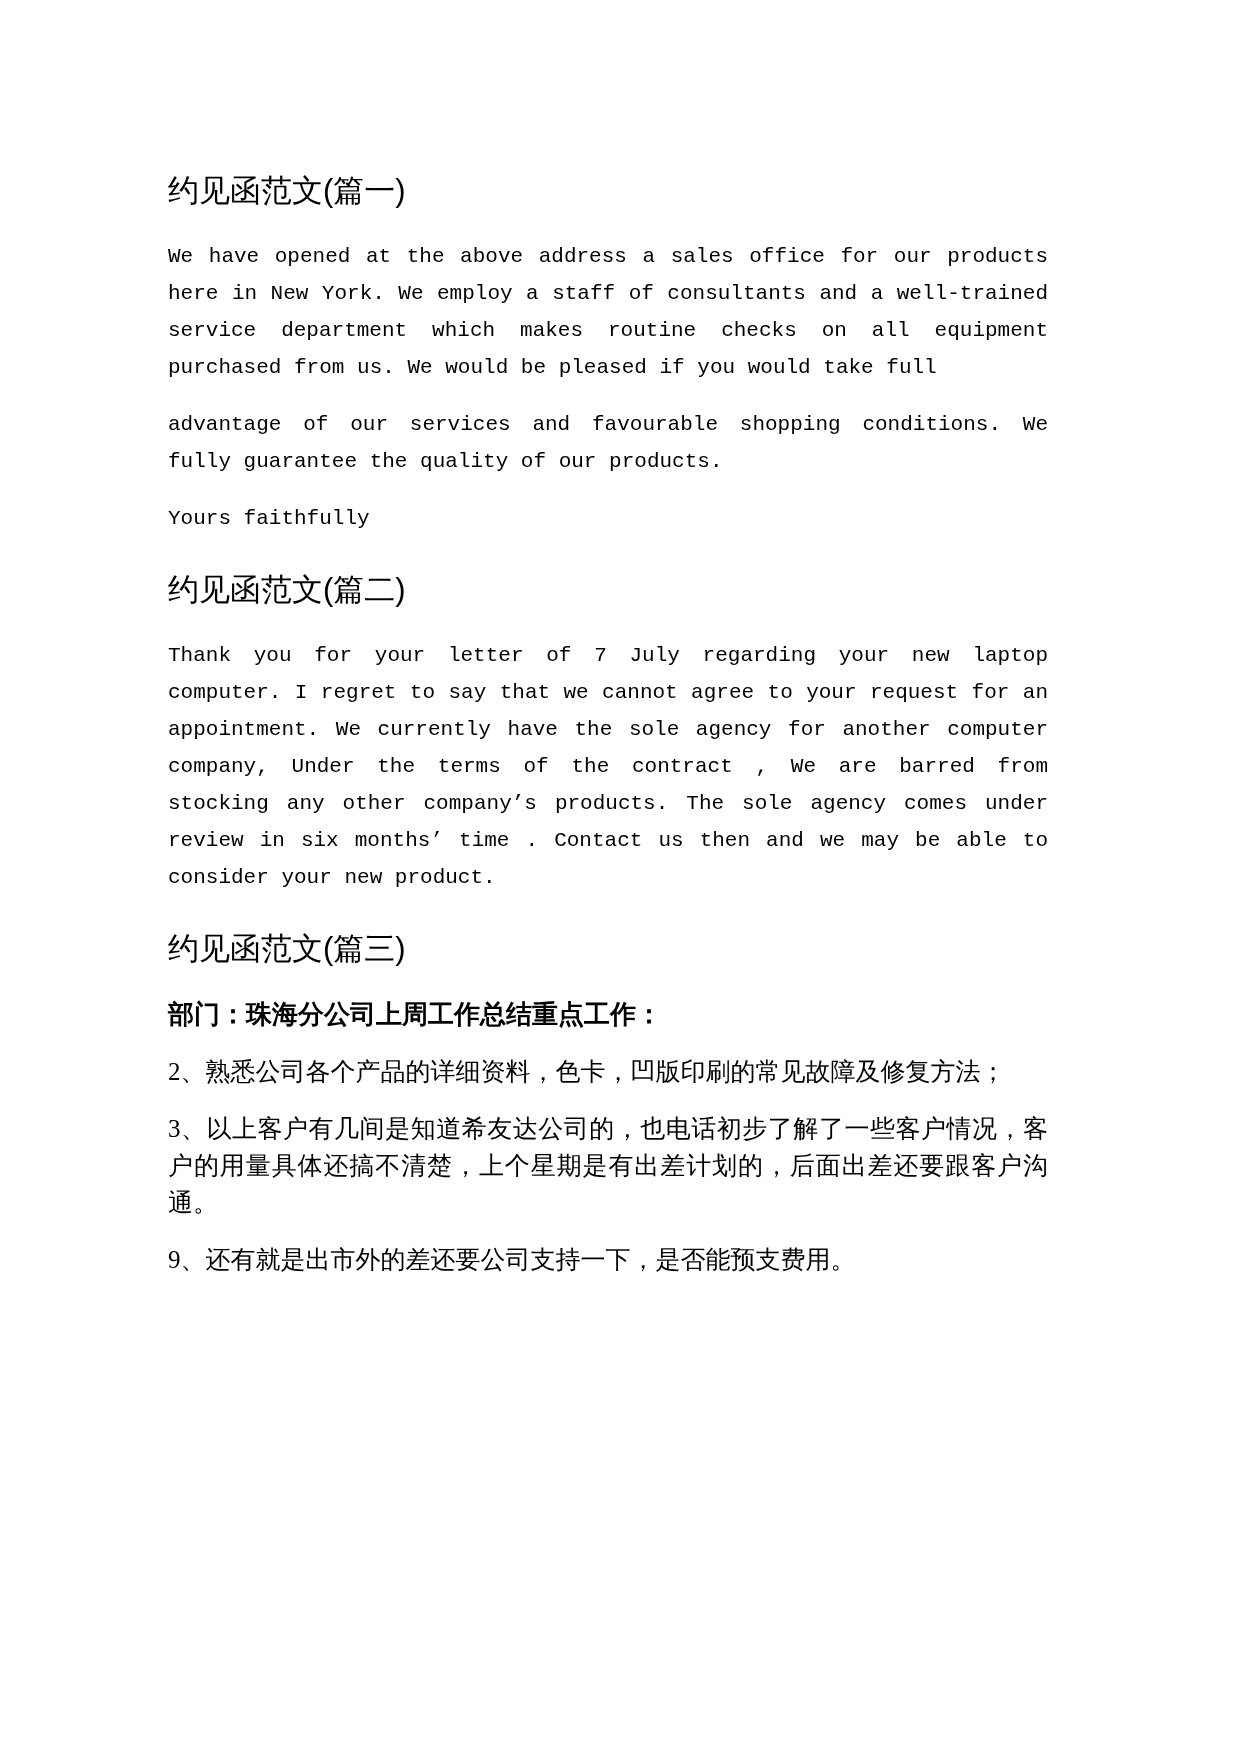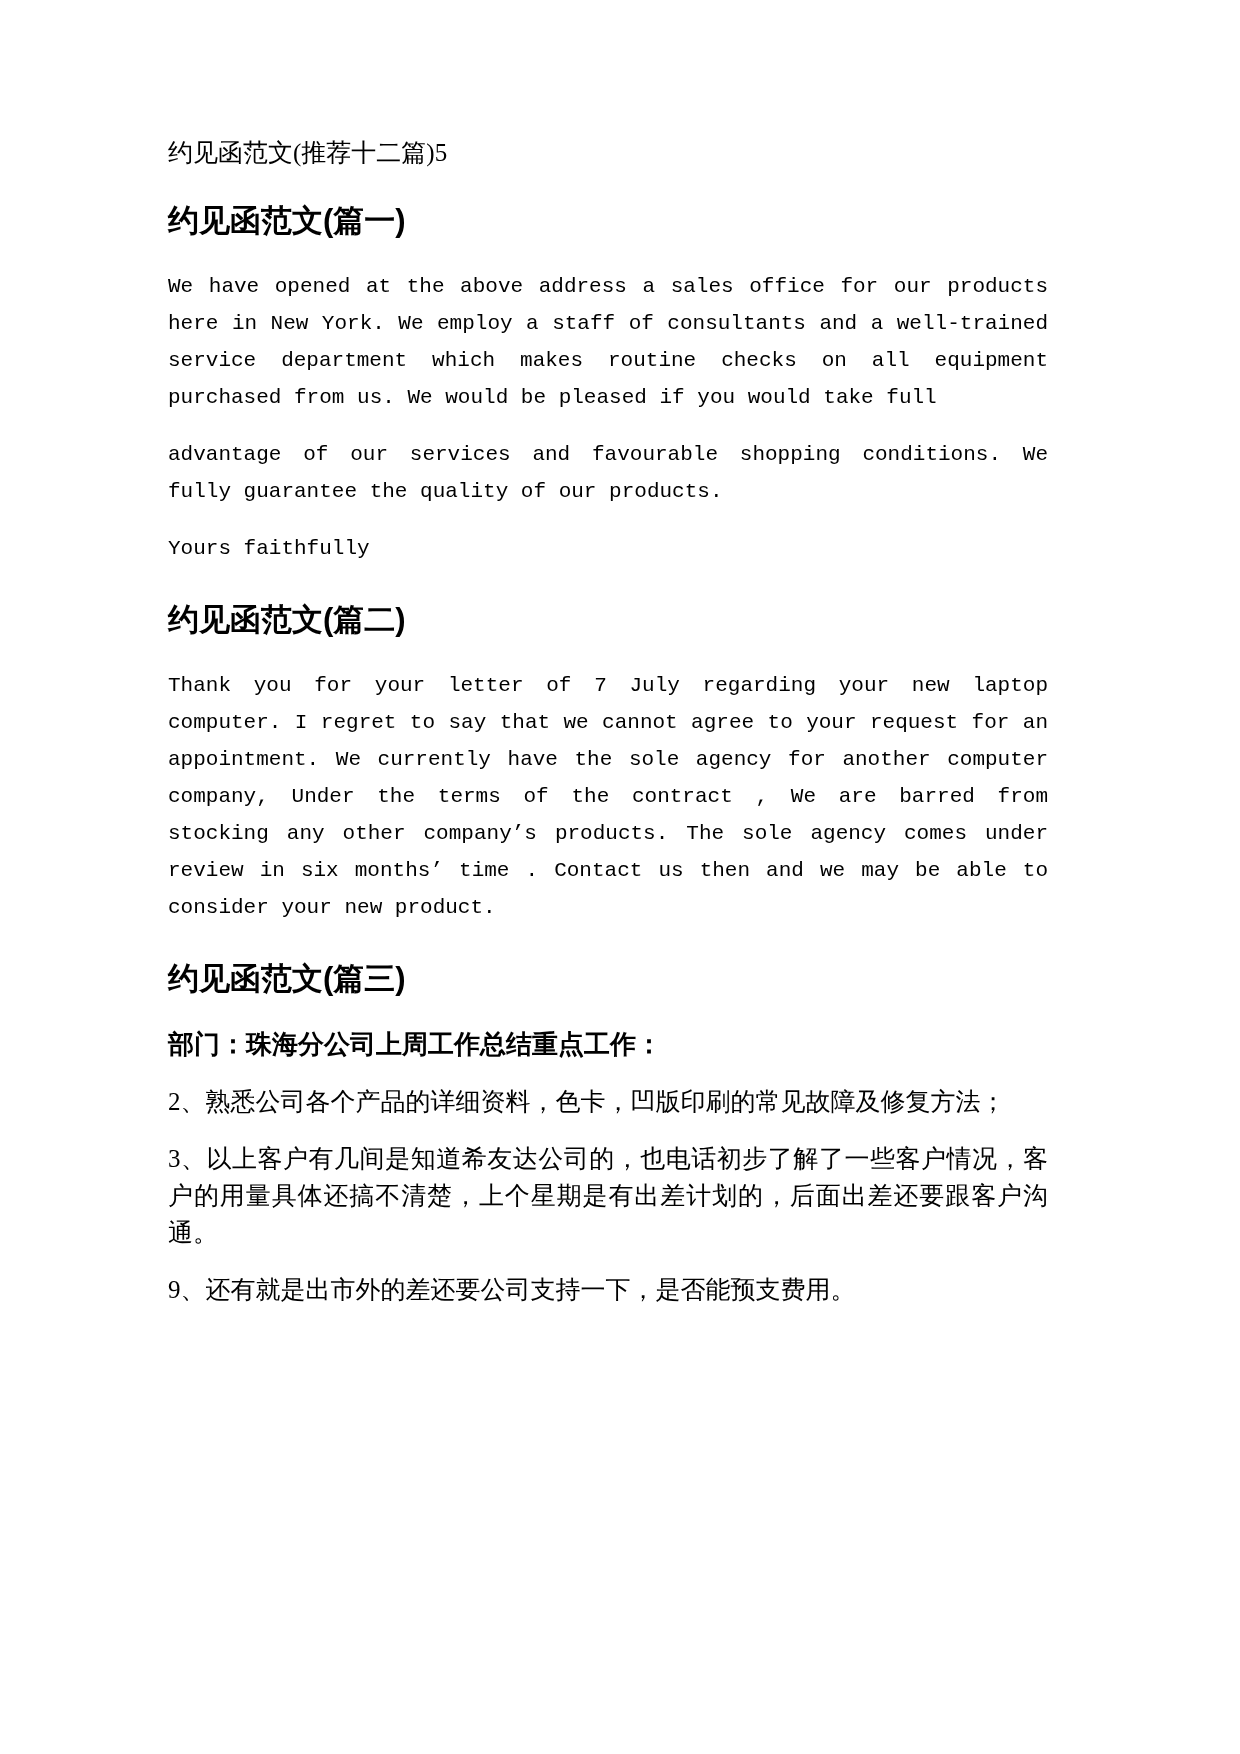--- a/index.html
+++ b/index.html
@@ -27,21 +27,21 @@
     font-size: 25px;
     line-height: 30px;
     font-weight: 400;
     margin: 0;
   }
   
   .sec-heading {
     font-family: "Liberation Sans", sans-serif;
     font-size: 31px;
     line-height: 42px;
-    font-weight: 700;
+    font-weight: 400;
     margin: 32px 0 26px 0;
   }
   
   .p-en {
     font-family: "Liberation Mono", monospace;
     font-size: 21px;
     line-height: 37px;
     margin: 20px 0;
     text-align: justify;
   }
@@ -64,21 +64,20 @@
     font-weight: 700;
     margin: 20px 0;
     text-align: left;
   }
 </style>
 </head>
 <body>
 
 <div class="doc">
 
-  <p class="doc-title">约见函范文(推荐十二篇)5</p>
 
   <h2 class="sec-heading">约见函范文(篇一)</h2>
 
 
   <p class="p-en">We have opened at the above address a sales office for our products here in New York. We employ a staff of consultants and a well-trained service department which makes routine checks on all equipment purchased from us. We would be pleased if you would take full</p>
 
   <p class="p-en">advantage of our services and favourable shopping conditions. We fully guarantee the quality of our products.</p>
 
   <p class="p-en last-line">Yours faithfully</p>
 

